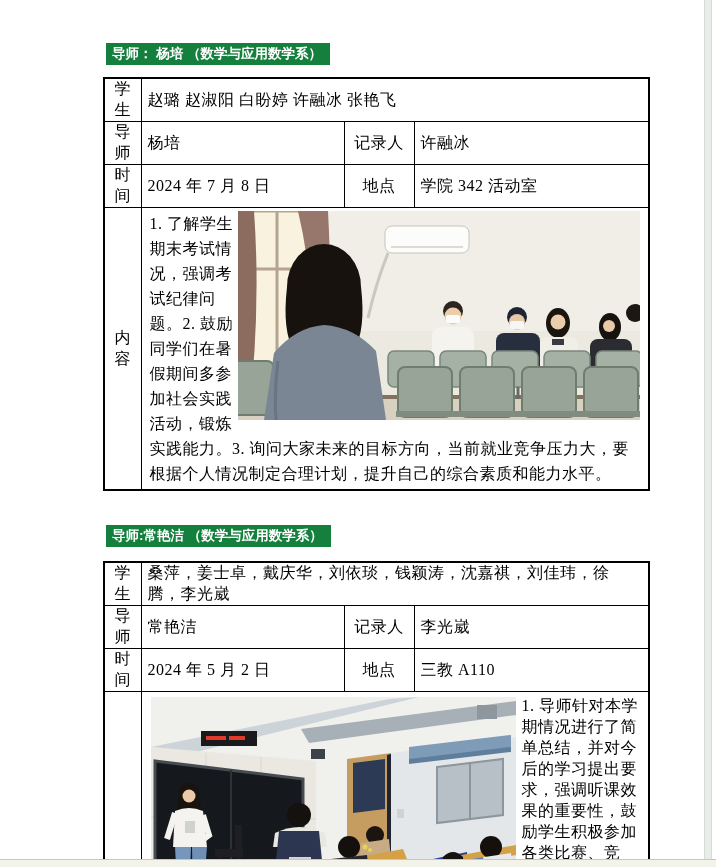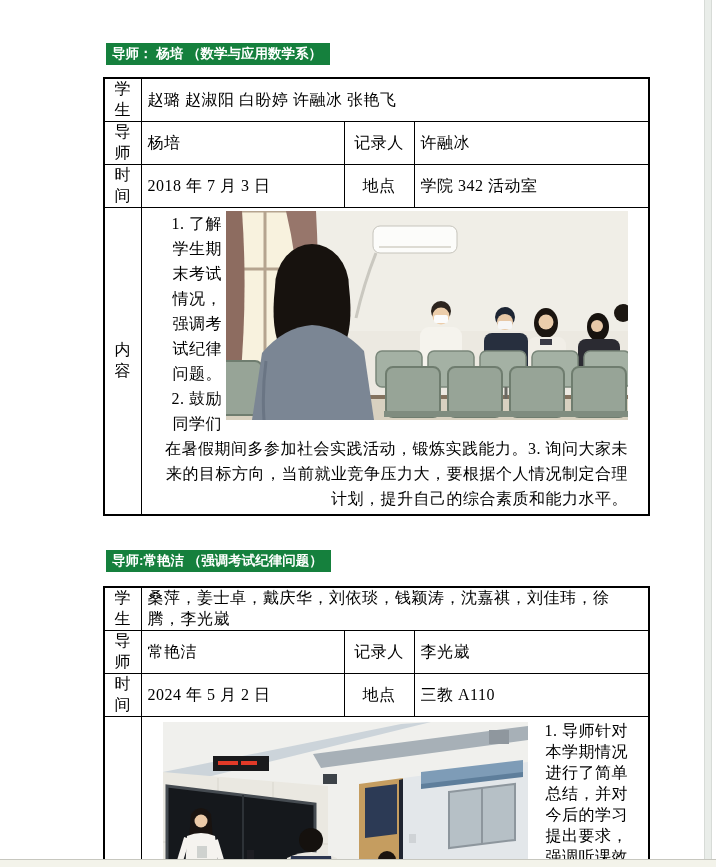--- a/index.html
+++ b/index.html
@@ -17,21 +17,21 @@
   .banner2{margin-top:34px;}
   table.rec{
     border-collapse:collapse;table-layout:fixed;width:545px;margin-left:103px;
     border:2px solid #000;
   }
   table.t1{margin-top:12px;}
   table.t2{margin-top:14px;}
   td{border:1px solid #000;font-size:16px;letter-spacing:0.5px;height:21px;padding:0 6px;overflow:hidden;}
   td.lbl{text-align:center;padding:0 2px;}
   col.c1{width:37px;} col.c2{width:203px;} col.c3{width:70px;} col.c4{width:235px;}
-  td.content-cell{vertical-align:top;padding:3px 20px;text-align:right;}
+  td.content-cell{vertical-align:top;padding:3px 8px;}
   td.cc1{height:237px;}
   td.cc2{height:339px;}
   .photo{display:block;background:#ddd;}
   .photo1{float:right;width:402px;height:209px;margin:0 0 3px 4px;}
   .photo2{float:left;width:365px;height:286px;margin:2px 6px 3px 1px;}
   .ctext1{line-height:25px;}
   .ctext2{line-height:21px;}
   .right-strip{
     position:absolute;left:704px;top:0;width:6px;height:867px;
     background:#e9ede9;border-left:1px solid #d7dbd7;border-right:1px solid #d7dbd7;
@@ -61,21 +61,21 @@
         <td colspan="3">赵璐 赵淑阳 白盼婷 许融冰 张艳飞</td>
       </tr>
       <tr>
         <td class="lbl">导师</td>
         <td>杨培</td>
         <td class="lbl">记录人</td>
         <td>许融冰</td>
       </tr>
       <tr>
         <td class="lbl">时间</td>
-        <td>2018 年 7 月 3 日</td>
+        <td>2024 年 7 月 8 日</td>
         <td class="lbl">地点</td>
         <td>学院 342 活动室</td>
       </tr>
       <tr>
         <td class="lbl">内容</td>
         <td colspan="3" class="content-cell cc1">
           <svg class="photo photo1" viewBox="0 0 402 209" preserveAspectRatio="none">
             <rect width="402" height="209" fill="#ece9e1"></rect>
             <rect width="402" height="120" fill="#f0eee7"></rect>
             <rect y="184" width="402" height="5" fill="#83725e"></rect>
@@ -131,21 +131,21 @@
             <path d="M26 209 L36 142 Q58 116 86 114 Q116 116 138 140 L148 209 Z" fill="#7b8694"></path>
             <path d="M40 150 Q36 180 38 209" stroke="#6a7584" stroke-width="3" fill="none"></path>
           </svg><span class="ctext1">1. 了解学生期末考试情况，强调考试纪律问题。2. 鼓励同学们在暑假期间多参加社会实践活动，锻炼实践能力。3. 询问大家未来的目标方向，当前就业竞争压力大，要根据个人情况制定合理计划，提升自己的综合素质和能力水平。</span>
         </td>
       </tr>
       </tbody>
     </table>
   </section>
 
   <section>
-    <div class="banner banner2">导师:常艳洁 （强调考试纪律问题）</div>
+    <div class="banner banner2">导师:常艳洁 （数学与应用数学系）</div>
     <table class="rec t2">
       <colgroup>
           <col class="c1">
           <col class="c2">
           <col class="c3">
           <col class="c4">
         </colgroup>
       <tbody>
       <tr>
         <td class="lbl">学生</td>

